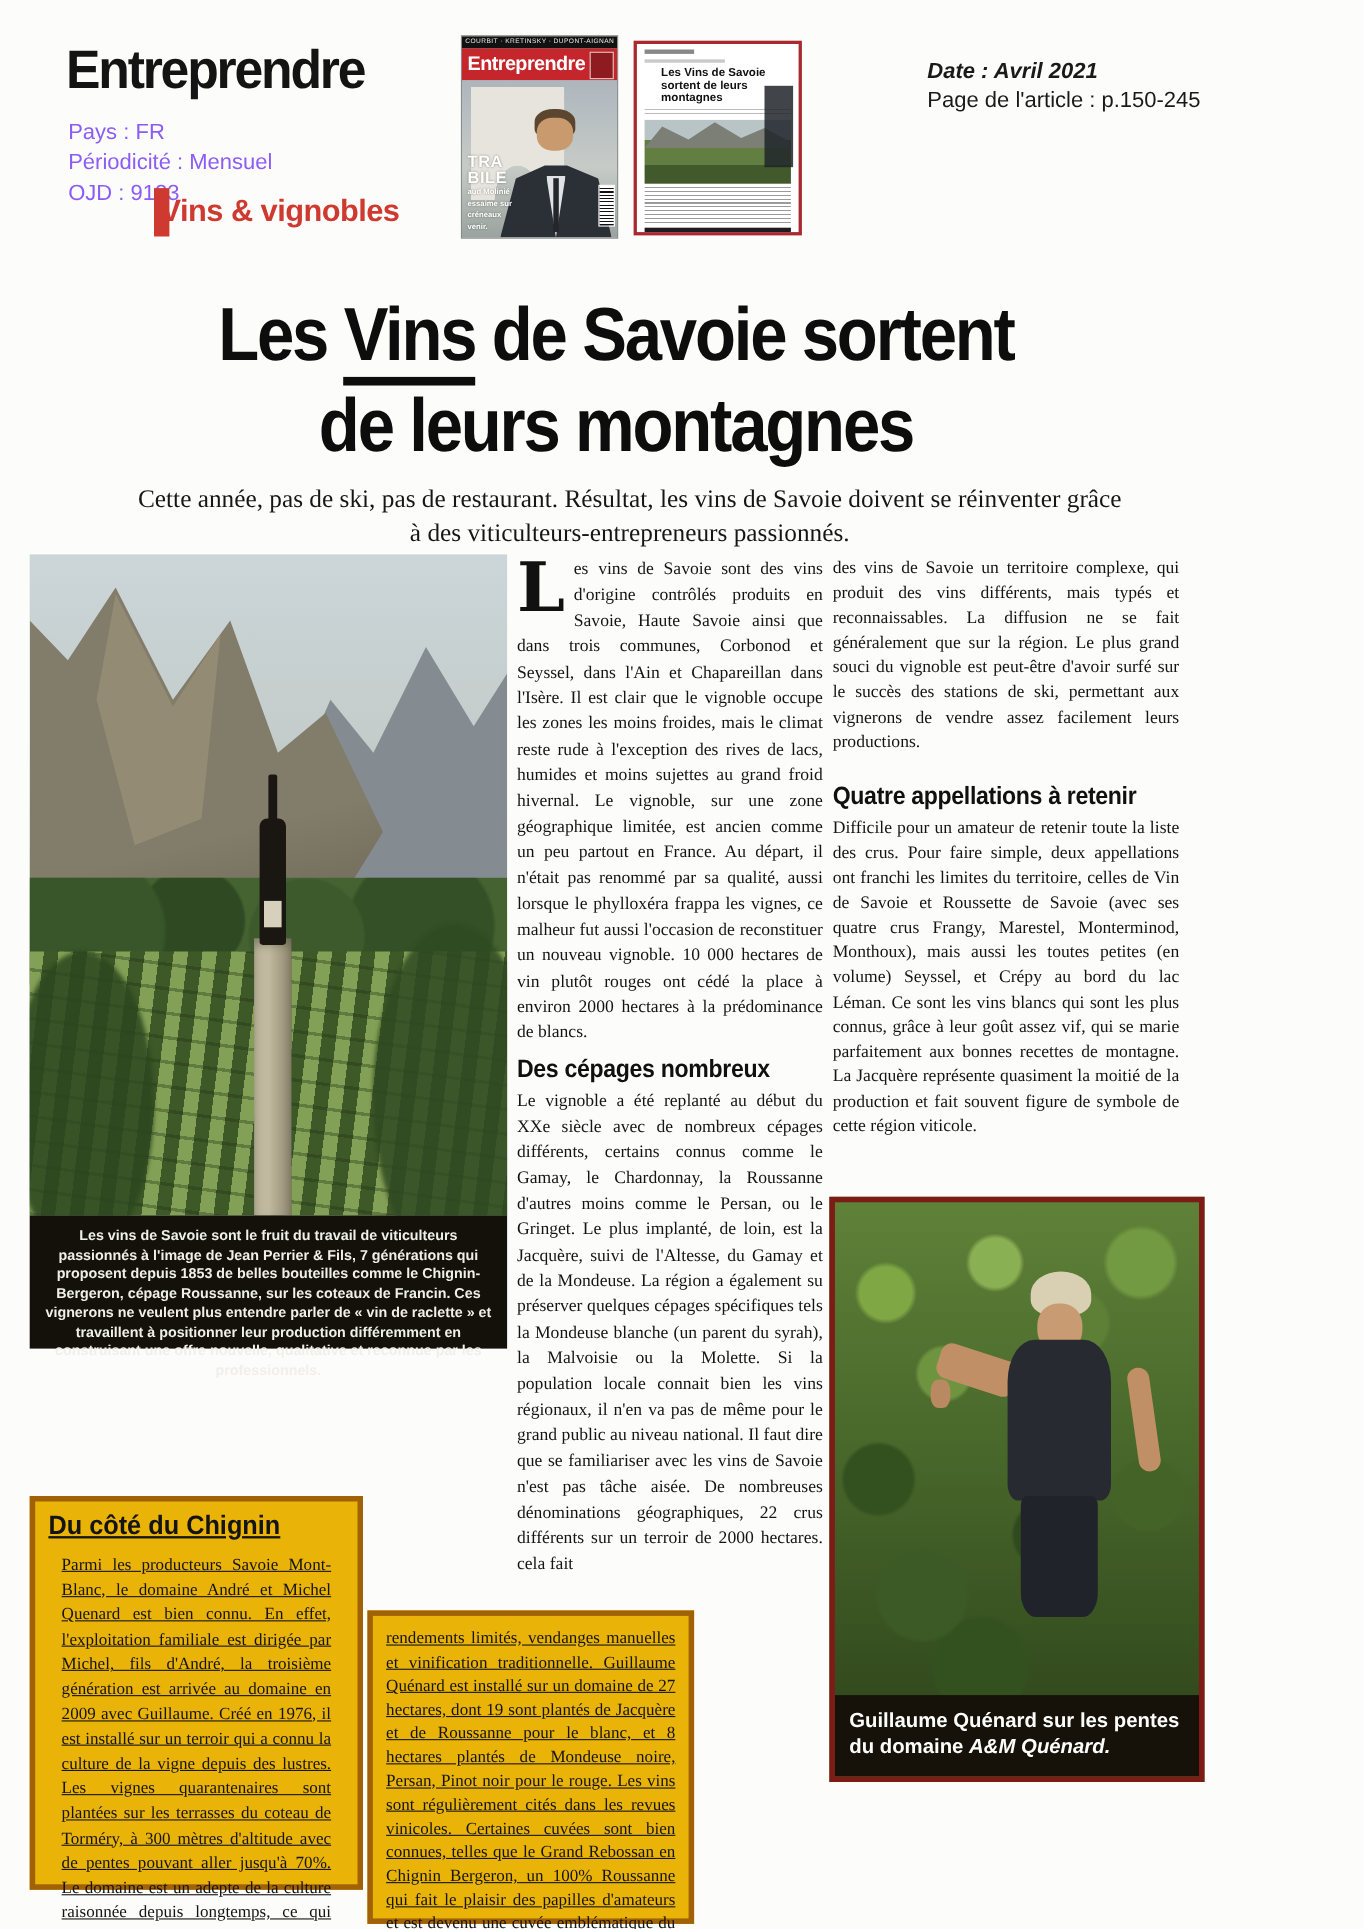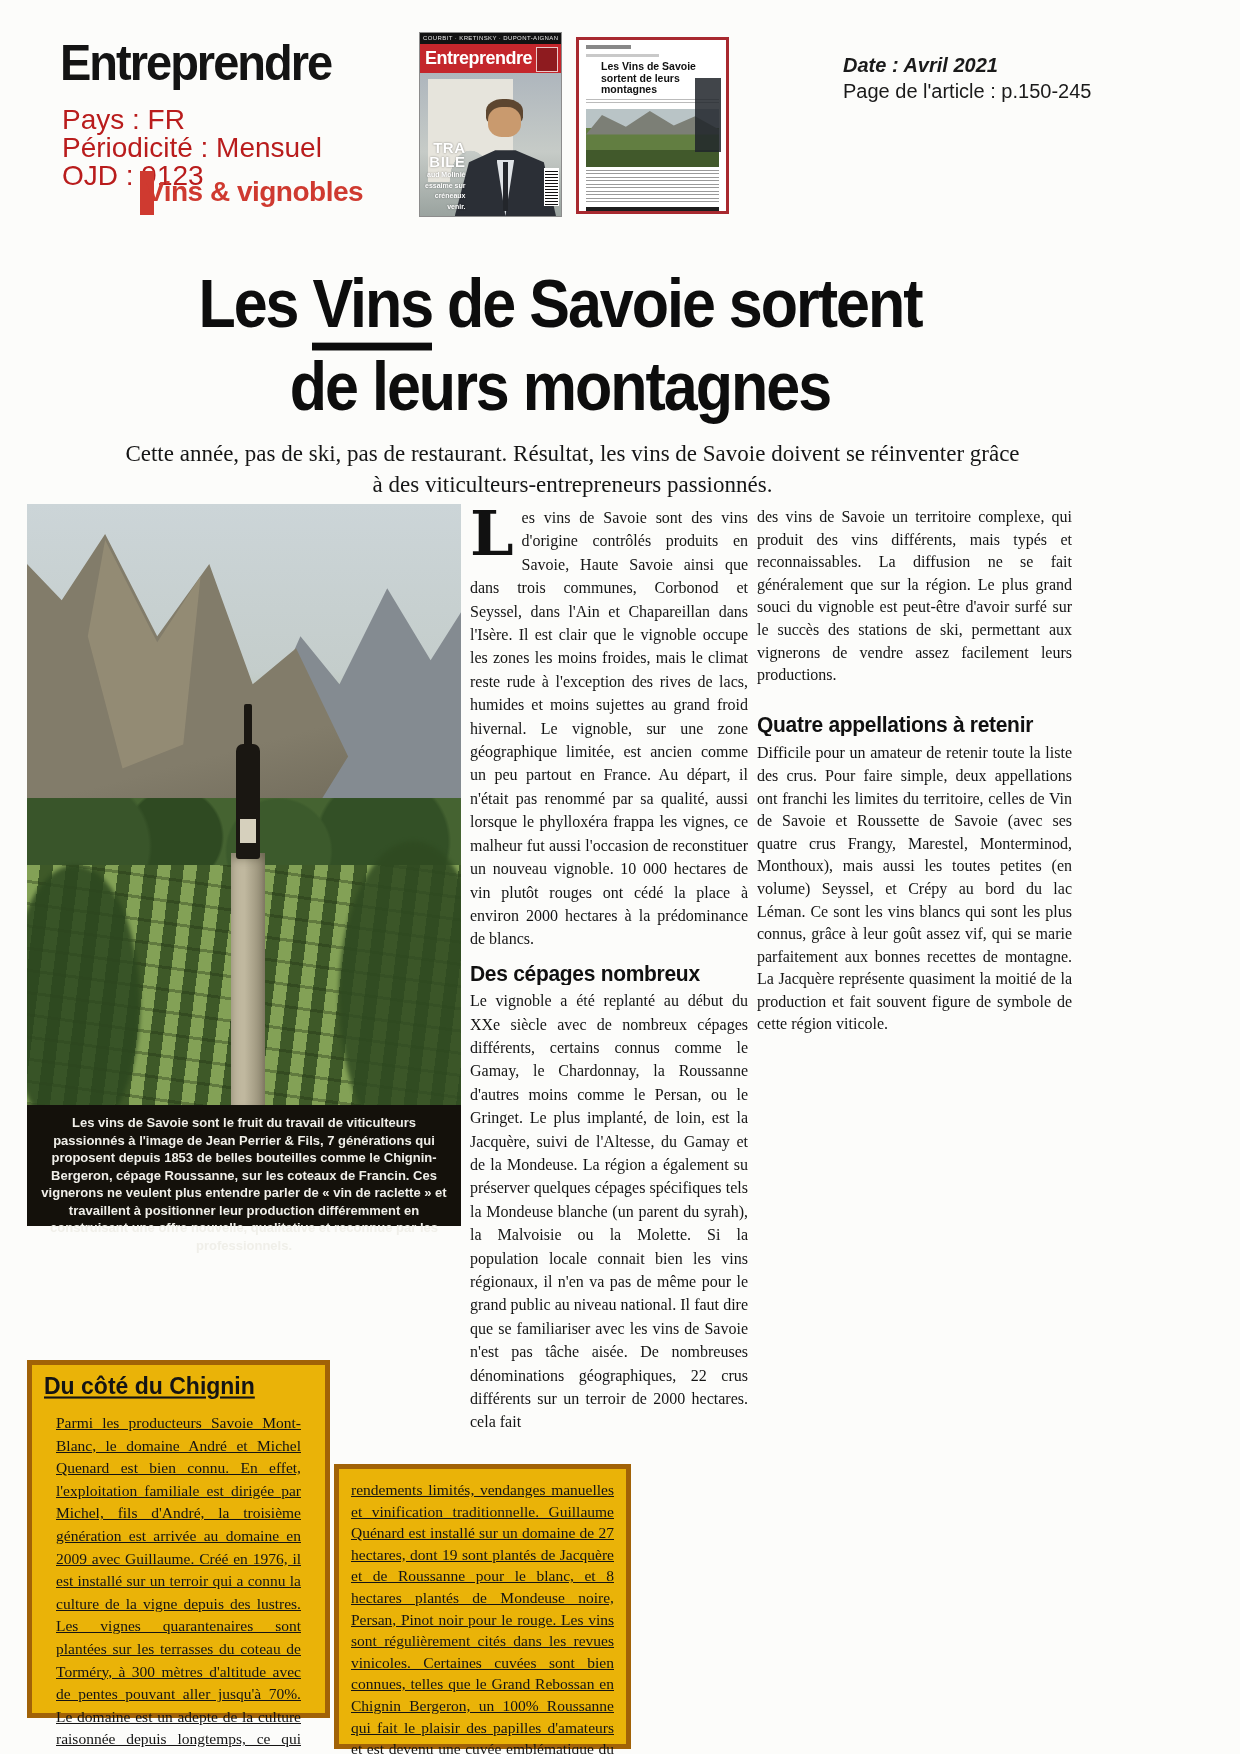--- a/index.html
+++ b/index.html
@@ -2,35 +2,35 @@
 <html lang="fr"><head>
 <meta charset="utf-8">
 <style>
   html,body{margin:0;padding:0;background:#e8e8e6;}
   .page{position:relative;width:1240px;height:1754px;background:#fcfcfa;margin:0 auto;
         font-family:"Liberation Sans",sans-serif;color:#151515;overflow:hidden;}
 
   
   .pub-logo{position:absolute;left:60px;top:34px;font-size:47px;font-weight:800;
             letter-spacing:-2px;color:#141414;transform:scaleY(1.05);transform-origin:left top;}
-  .pub-meta{position:absolute;left:62px;top:106px;font-size:28px;line-height:28px;color:#b91c1c;}
+  .pub-meta{position:absolute;left:62px;top:106px;font-size:20px;line-height:28px;color:#8b5cf6;}
   .date-block{position:absolute;left:843px;top:52px;font-size:20px;line-height:26px;color:#1a1a1a;}
   .date-block .d1{font-weight:700;font-style:italic;}
 
   
   .cover1{position:absolute;left:420px;top:33px;width:141px;height:183px;background:#b9bec2;
           box-shadow:0 0 0 1px #8c8c8c;overflow:hidden;}
   .c1-strip{position:absolute;left:0;top:0;right:0;height:11px;background:#121212;color:#e8e8e8;
             font-size:6px;line-height:11px;white-space:nowrap;overflow:hidden;letter-spacing:.4px;padding-left:3px;}
   .c1-mast{position:absolute;left:0;top:11px;right:0;height:29px;background:#c4262c;color:#fff;
            font-weight:800;font-size:18px;line-height:29px;padding-left:5px;letter-spacing:-.5px;}
   .c1-badge{position:absolute;right:3px;top:14px;width:20px;height:23px;background:#8e1b1f;
             border:1px solid #e9caca;}
   .c1-photo{position:absolute;left:0;top:40px;right:0;bottom:0;
-            background:linear-gradient(180deg,#aeb6bd 0%,#c6cbc7 55%,#9aa39f 100%);text-align:right;}
+            background:linear-gradient(180deg,#aeb6bd 0%,#c6cbc7 55%,#9aa39f 100%);}
   .c1-arch{position:absolute;left:6%;top:4%;width:60%;height:72%;background:#e6e4dc;
            -webkit-mask:radial-gradient(ellipse 42% 52% at 50% 100%,transparent 58%,#000 59%);
            mask:radial-gradient(ellipse 42% 52% at 50% 100%,transparent 58%,#000 59%);}
   .c1-man{position:absolute;right:2%;bottom:0;width:78%;height:82%;}
   .c1-hair{position:absolute;left:34%;top:0;width:34%;height:22%;background:#5d4630;border-radius:45% 45% 30% 30%;}
   .c1-face{position:absolute;left:36%;top:7%;width:30%;height:26%;background:#c99a6e;border-radius:42%;}
   .c1-suit{position:absolute;left:6%;bottom:0;width:92%;height:56%;background:#2b2f36;
            clip-path:polygon(0 100%,14% 18%,40% 0,60% 0,88% 18%,100% 100%);}
   .c1-shirt{position:absolute;left:44%;bottom:0;width:16%;height:48%;background:#dfe3e6;
             clip-path:polygon(0 0,100% 0,50% 100%);}
@@ -239,14 +239,29 @@
   </div>
 
   <div class="box box1">
     <div class="box1-title">Du côté du Chignin</div>
     <p class="box1-text">Parmi les producteurs Savoie Mont-Blanc, le domaine André et Michel Quenard est bien connu. En effet, l'exploitation familiale est dirigée par Michel, fils d'André, la troisième génération est arrivée au domaine en 2009 avec Guillaume. Créé en 1976, il est installé sur un terroir qui a connu la culture de la vigne depuis des lustres. Les vignes quarantenaires sont plantées sur les terrasses du coteau de Torméry, à 300 mètres d'altitude avec de pentes pouvant aller jusqu'à 70%. Le domaine est un adepte de la culture raisonnée depuis longtemps, ce qui implique</p>
   </div>
   <div class="box box2">
     <p class="box2-text">rendements limités, vendanges manuelles et vinification traditionnelle. Guillaume Quénard est installé sur un domaine de 27 hectares, dont 19 sont plantés de Jacquère et de Roussanne pour le blanc, et 8 hectares plantés de Mondeuse noire, Persan, Pinot noir pour le rouge. Les vins sont régulièrement cités dans les revues vinicoles. Certaines cuvées sont bien connues, telles que le Grand Rebossan en Chignin Bergeron, un 100% Roussanne qui fait le plaisir des papilles d'amateurs et est devenu une cuvée emblématique du domaine.</p>
   </div>
 
+  <div class="photo-right">
+    <div class="pr-texture"></div>
+    <div class="pr-man">
+      <div class="pr-arm-l"></div>
+      <div class="pr-hand-l"></div>
+      <div class="pr-cap"></div>
+      <div class="pr-face"></div>
+      <div class="pr-shirt"></div>
+      <div class="pr-arm-r"></div>
+      <div class="pr-legs"></div>
+    </div>
+    <div class="pr-caption">
+      <span>Guillaume Quénard sur les pentes du domaine </span><i>A&amp;M Quénard.</i>
+    </div>
+  </div>
 
 </div>
 
 </body></html>

